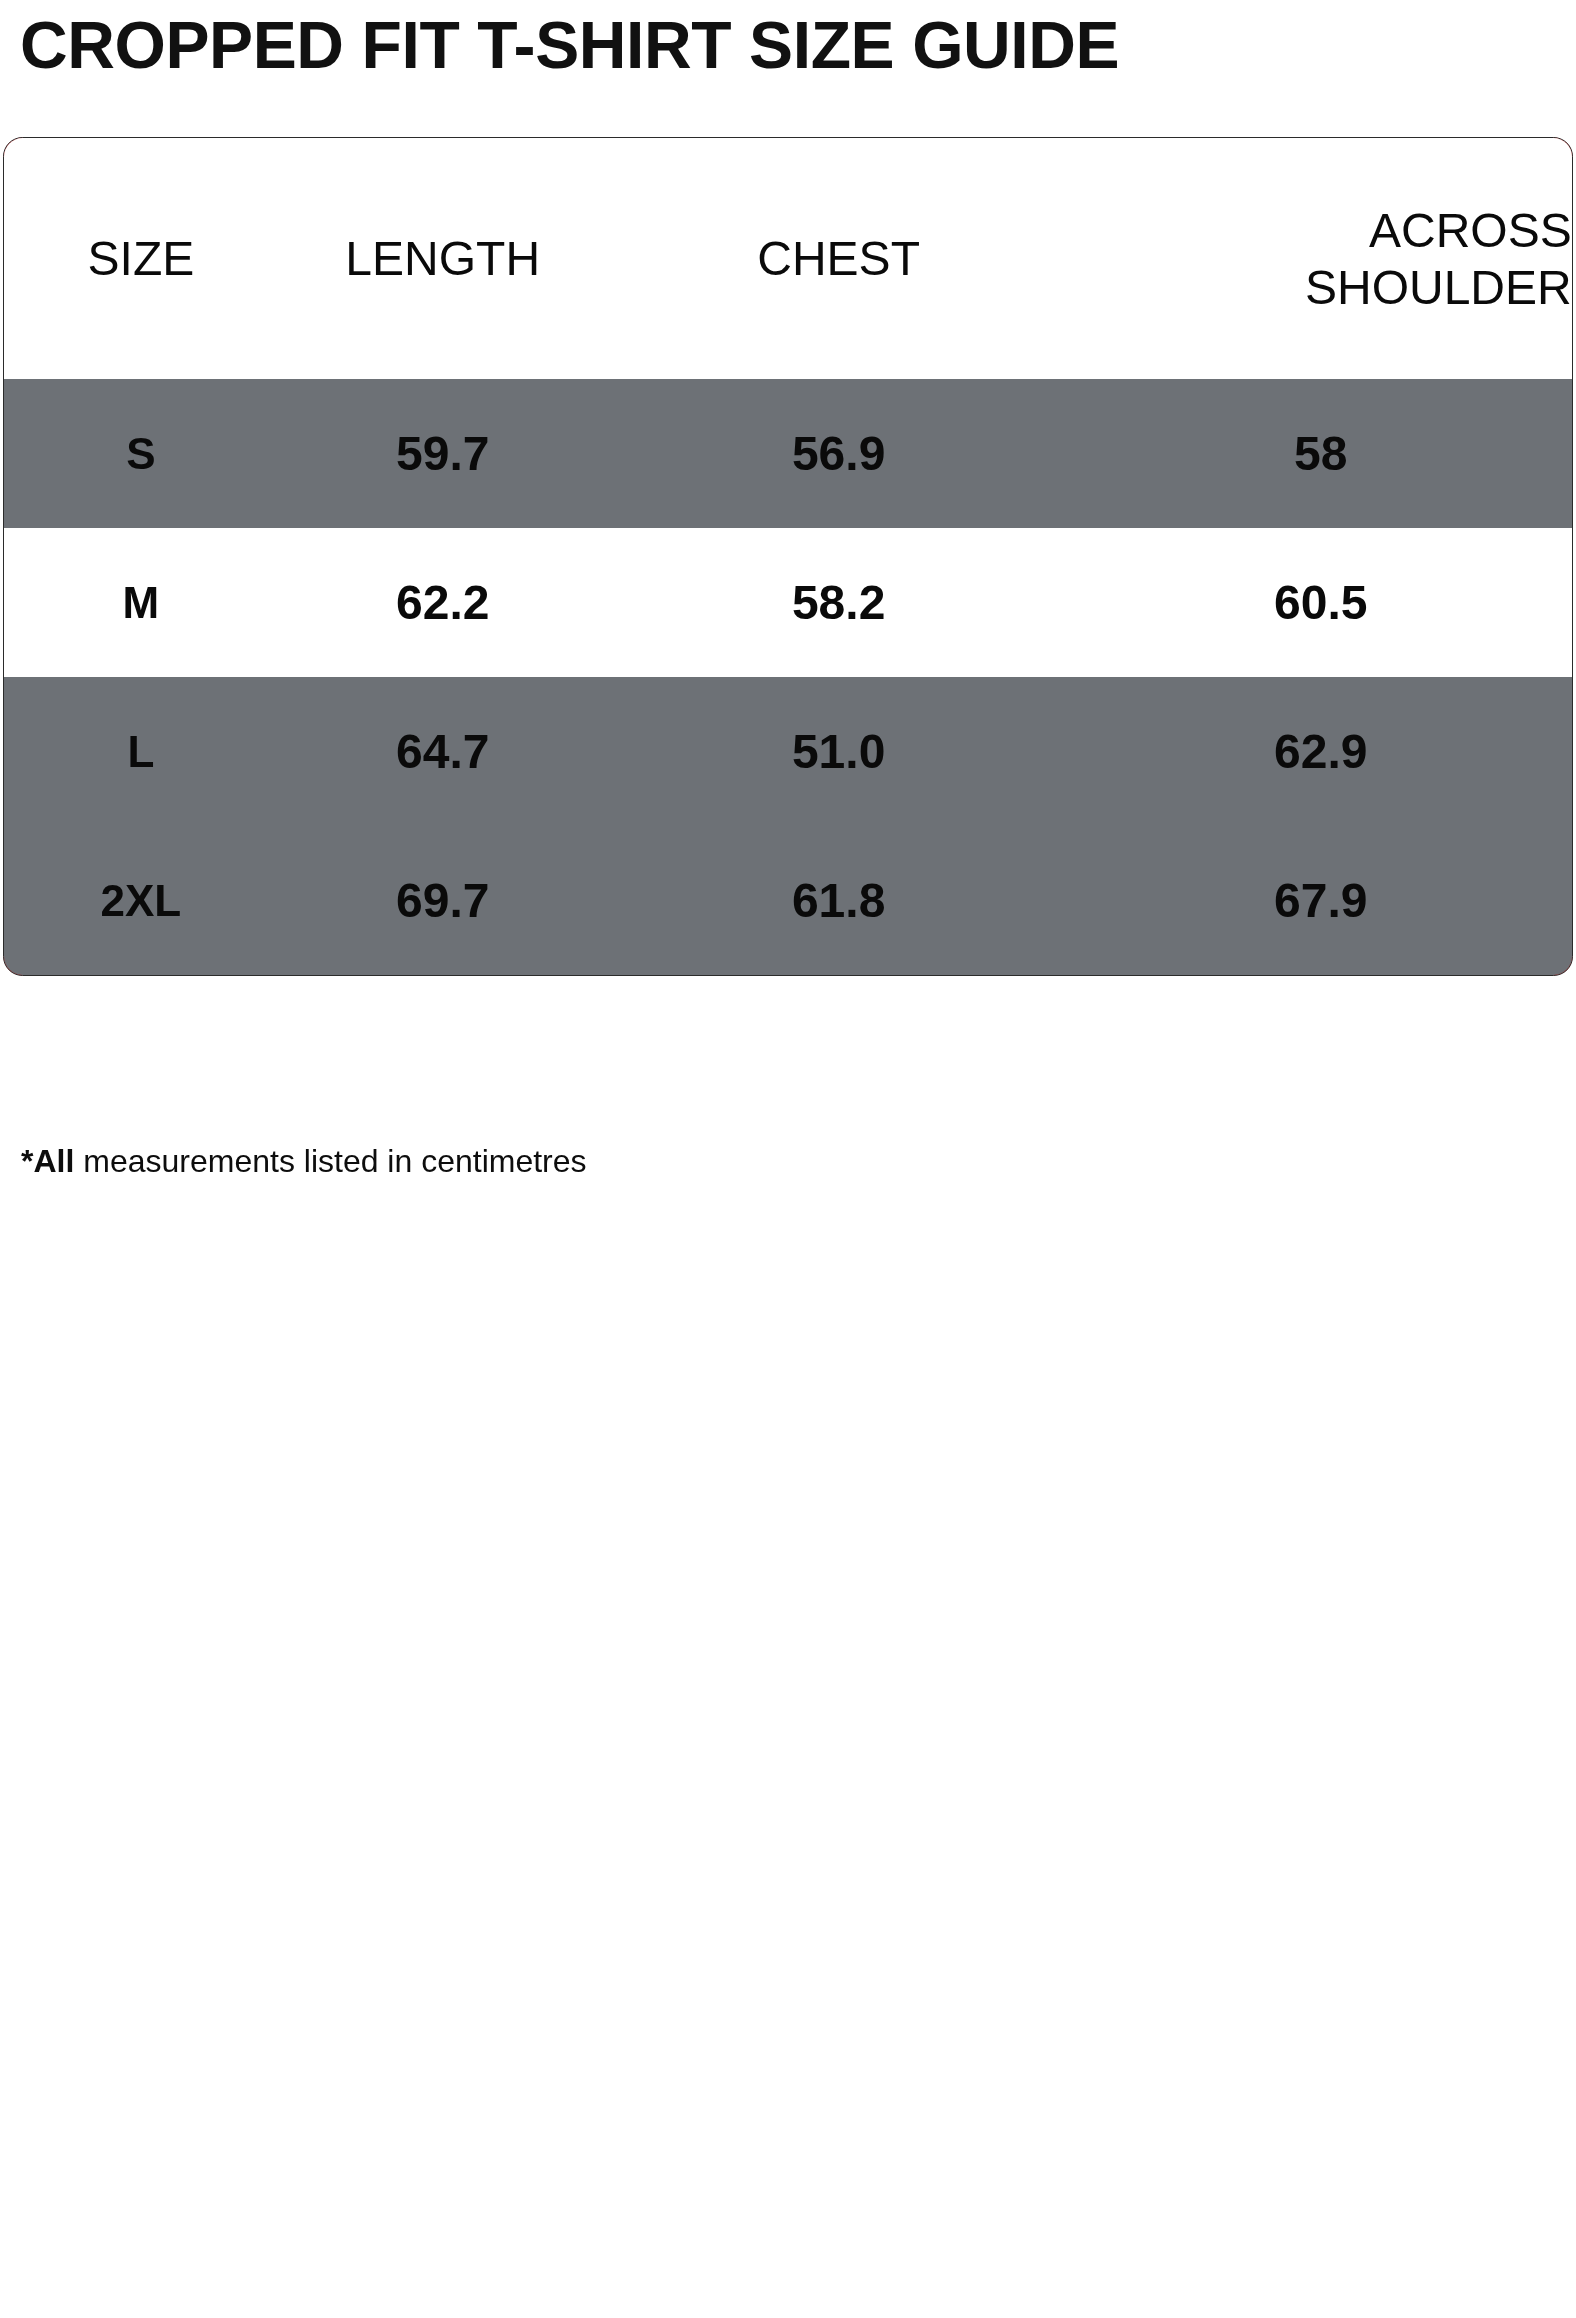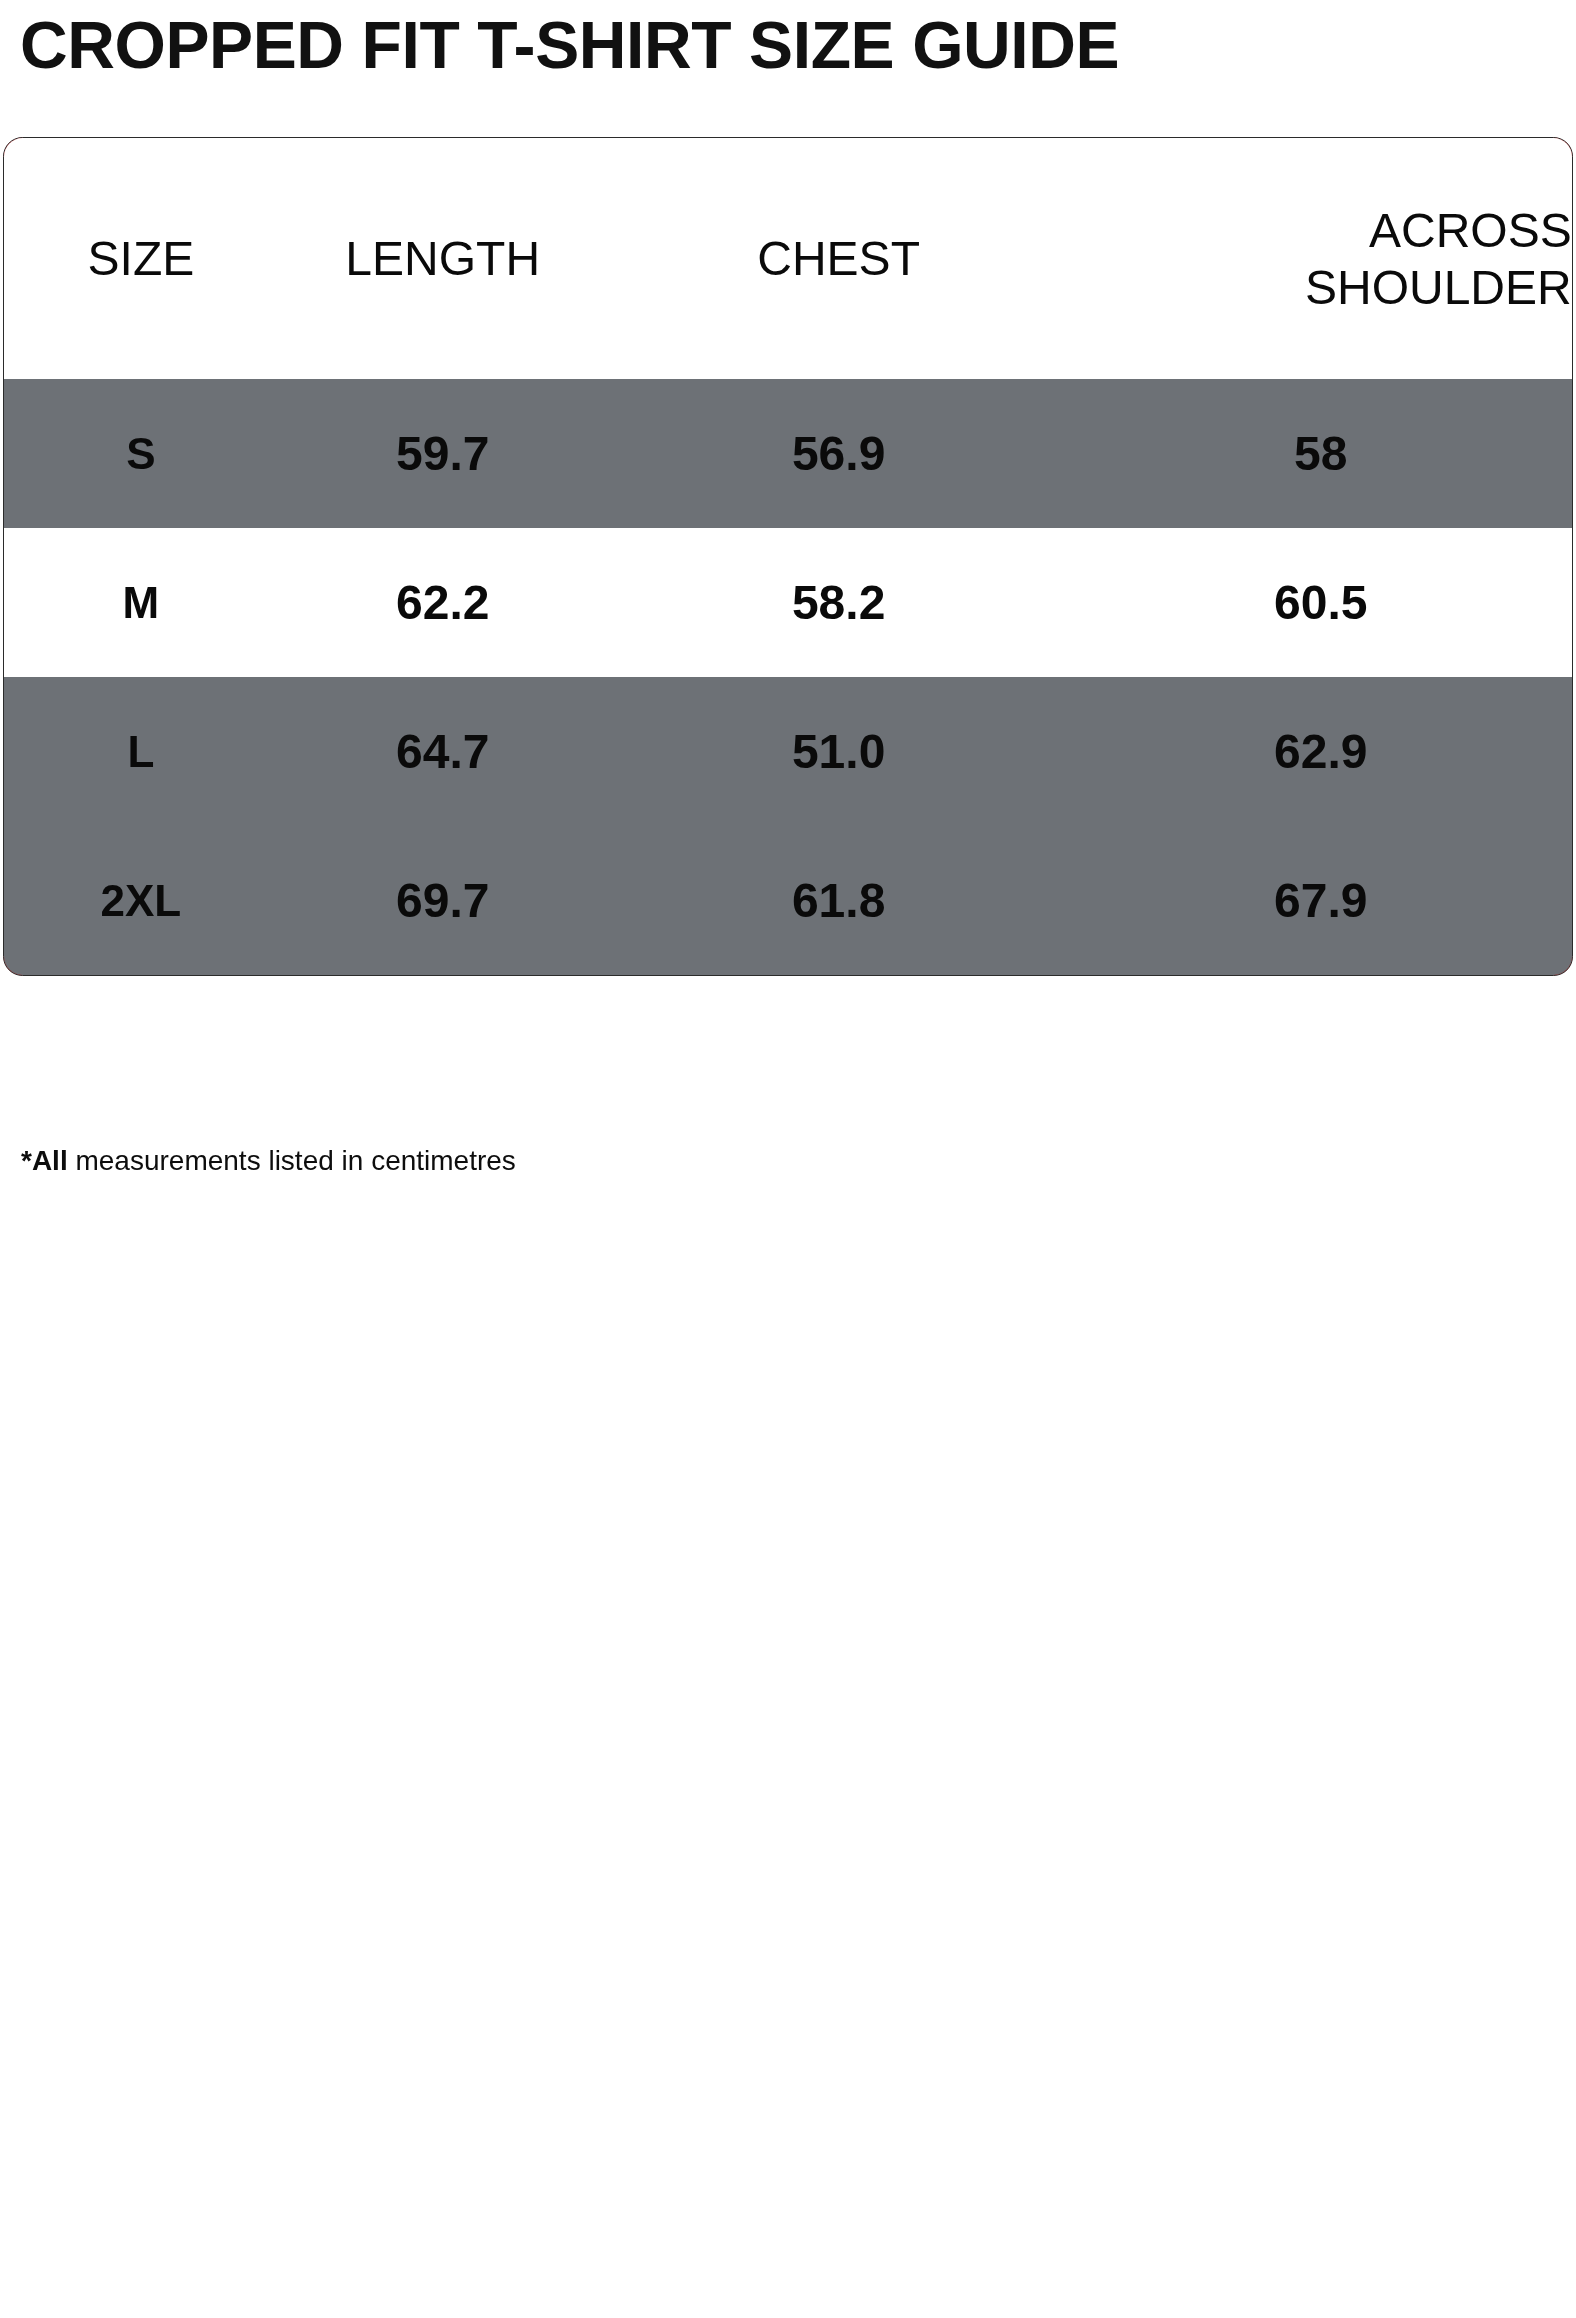--- a/index.html
+++ b/index.html
@@ -90,21 +90,21 @@
   }
   .size-table tbody tr.row-plain td {
     background: #ffffff;
   }
 
   
   .footnote {
     position: absolute;
     left: 21px;
     top: 1138px;
-    font-size: 28px;
+    font-size: 32px;
     line-height: 46px;
     color: #0d0d0d;
     white-space: nowrap;
   }
   .footnote .fn-strong { font-weight: 700; }
   .footnote .fn-rest { font-weight: 400; }
 </style>
 </head>
 <body>
 

